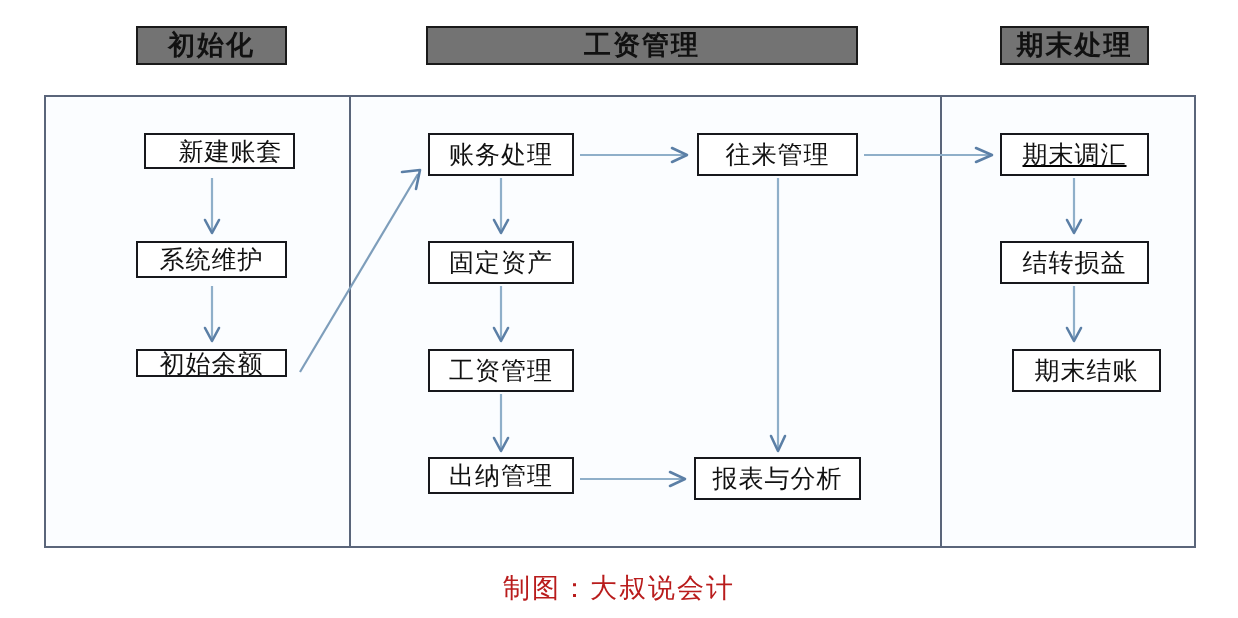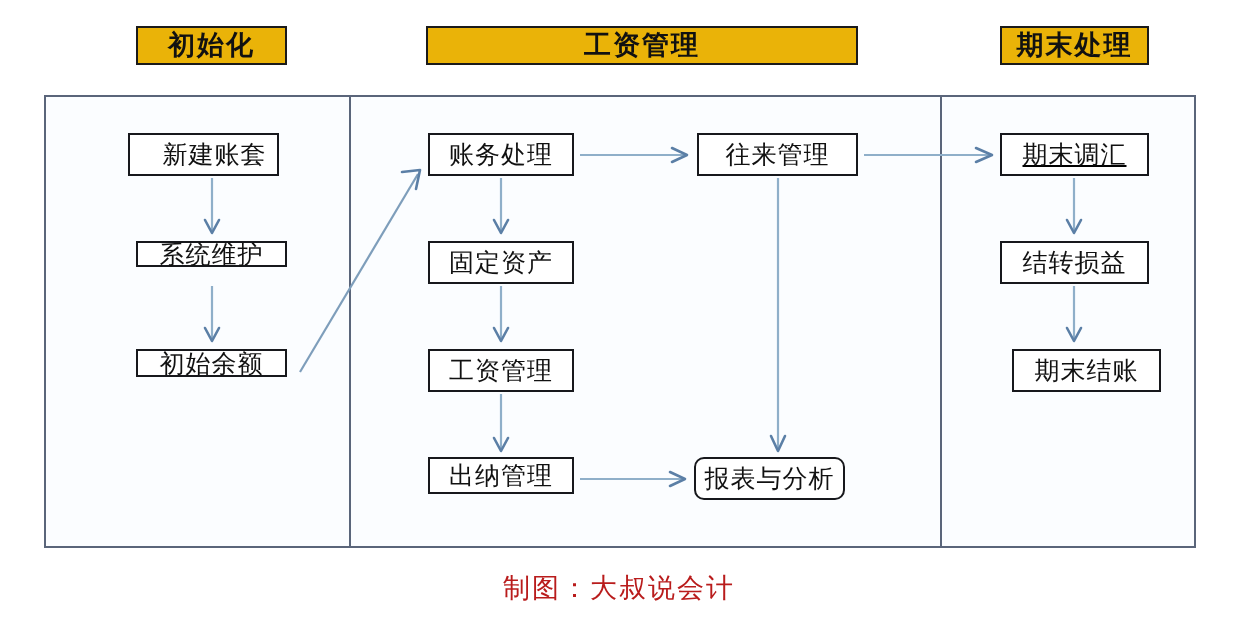--- a/index.html
+++ b/index.html
@@ -14,21 +14,21 @@
     background: #ffffff;
     font-family: "Liberation Sans", "DejaVu Sans", sans-serif;
     overflow: hidden;
   }
 
   
   .section-header {
     position: absolute;
     box-sizing: border-box;
     border: 2.5px solid #1a1a1a;
-    background: #eab308;
+    background: #737373;
     display: flex;
     align-items: center;
     justify-content: center;
   }
   .section-header .label {
     font-size: 27px;
     font-weight: 700;
     color: #111111;
     letter-spacing: 2px;
     line-height: 1;
@@ -118,30 +118,30 @@
 
   <div class="section-header" style="left:1000px; top:26px; width:149px; height:39px;">
     <span class="label">期末处理</span>
   </div>
 
   <div id="frame" style="left:44px; top:95px; width:1152px; height:453px;"></div>
 
   <div class="divider" style="left:349px; top:95px; height:453px;"></div>
   <div class="divider" style="left:940px; top:95px; height:453px;"></div>
 
-  <div class="node" style="left:128px; top:133px; width:151px; height:43px;padding-left:22px;">
+  <div class="node" style="left:144px; top:133px; width:151px; height:36px;padding-left:22px;">
     <span class="label">新建账套</span>
   </div>
 
   <svg class="arrow-svg" style="left:204px; top:178px;" width="16" height="60" viewBox="0 0 16 60">
     <line class="arrow-line" x1="8" y1="0" x2="8" y2="52"></line>
     <polyline class="arrow-head" points="1,42 8,55 15,42"></polyline>
   </svg>
 
-  <div class="node" style="left:136px; top:241px; width:151px; height:26px;">
+  <div class="node" style="left:136px; top:241px; width:151px; height:37px;">
     <span class="label">系统维护</span>
   </div>
 
   <svg class="arrow-svg" style="left:204px; top:286px;" width="16" height="60" viewBox="0 0 16 60">
     <line class="arrow-line" x1="8" y1="0" x2="8" y2="52"></line>
     <polyline class="arrow-head" points="1,42 8,55 15,42"></polyline>
   </svg>
 
   <div class="node" style="left:136px; top:349px; width:151px; height:28px;">
     <span class="label">初始余额</span>
@@ -190,21 +190,21 @@
   <svg class="arrow-svg" style="left:580px; top:147px;" width="112" height="16" viewBox="0 0 112 16">
     <line class="arrow-line" x1="0" y1="8" x2="104" y2="8"></line>
     <polyline class="arrow-head" points="92,1 107,8 92,15"></polyline>
   </svg>
 
   <svg class="arrow-svg" style="left:770px; top:178px;" width="16" height="278" viewBox="0 0 16 278">
     <line class="arrow-line" x1="8" y1="0" x2="8" y2="270"></line>
     <polyline class="arrow-head" points="1,258 8,273 15,258"></polyline>
   </svg>
 
-  <div class="node" style="left:694px; top:457px; width:151px; height:43px;border-radius:10px;">
+  <div class="node" style="left:694px; top:457px; width:167px; height:43px;">
     <span class="label">报表与分析</span>
   </div>
 
   <svg class="arrow-svg" style="left:580px; top:471px;" width="110" height="16" viewBox="0 0 110 16">
     <line class="arrow-line" x1="0" y1="8" x2="102" y2="8"></line>
     <polyline class="arrow-head" points="90,1 105,8 90,15"></polyline>
   </svg>
 
   <svg class="arrow-svg" style="left:864px; top:147px;" width="133" height="16" viewBox="0 0 133 16">
     <line class="arrow-line" x1="0" y1="8" x2="125" y2="8"></line>

